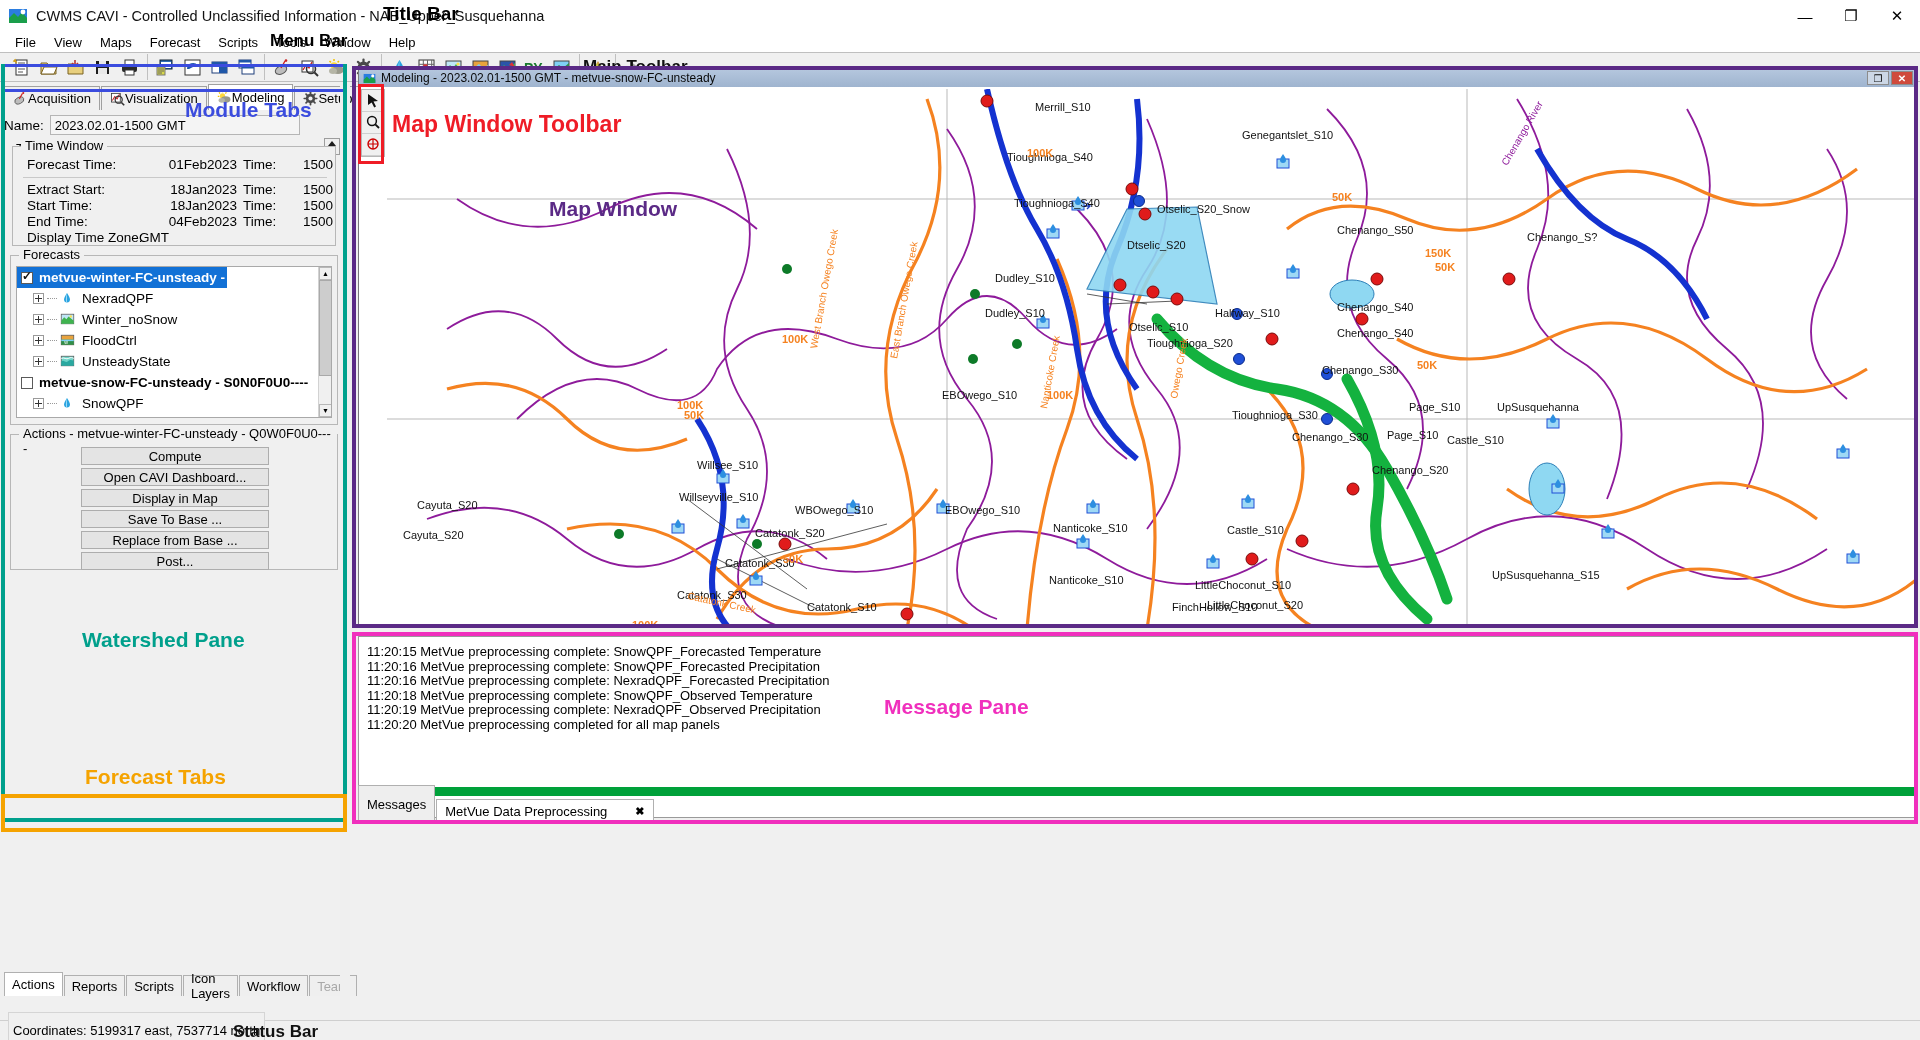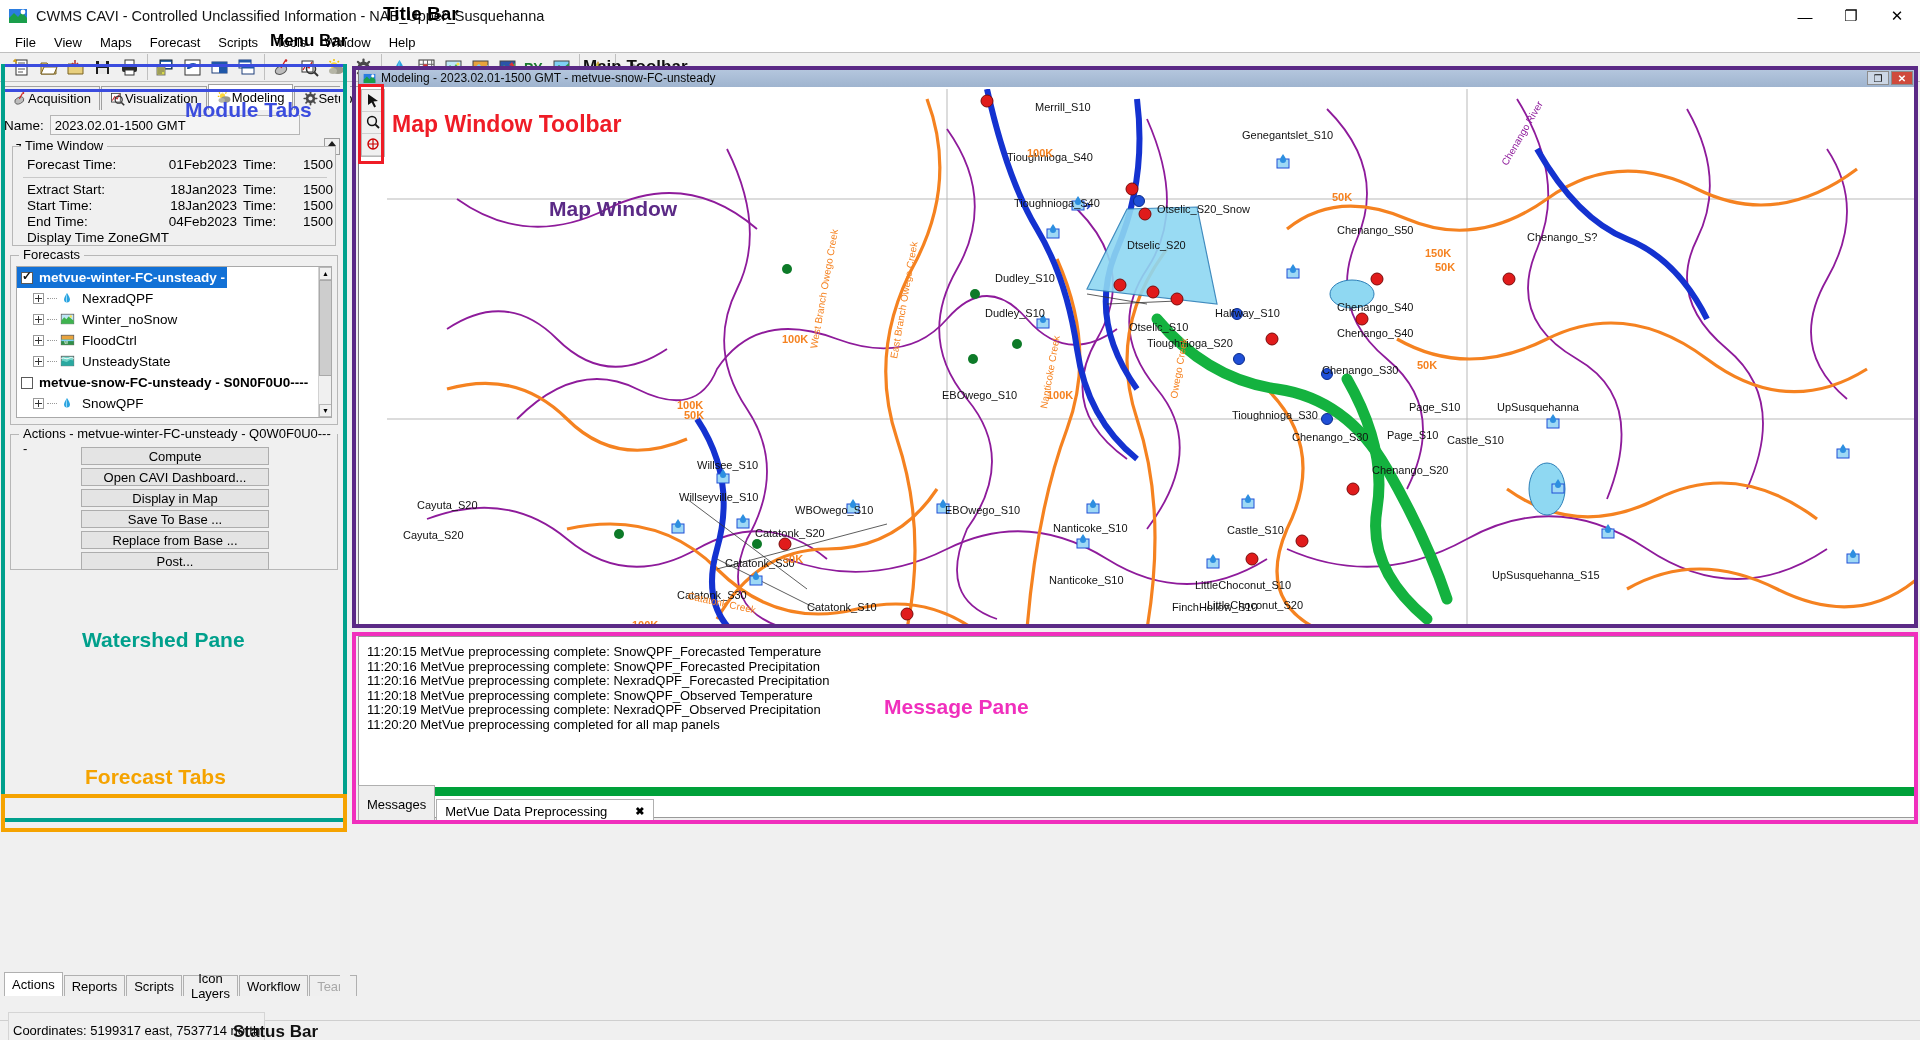--- a/index.html
+++ b/index.html
@@ -107,21 +107,21 @@
   .actbtn {
     position:absolute; left:70px; width:188px; height:18px;
     background:#e4e4e4; border:1px solid #adadad; font-size:13px;
     display:flex; align-items:center; justify-content:center;
   }
 
   
   .fctabs { position:absolute; left:4px; bottom:24px; width:340px; height:24px; display:flex; align-items:flex-end; }
   .fctab {
     height:21px; padding:0 7px; font-size:13px; border:1px solid #b0b0b0; border-bottom:none;
-    background:#efefef; display:flex; align-items:center; margin-right:1px;text-align:center;
+    background:#efefef; display:flex; align-items:center; margin-right:1px;
   }
   .fctab.active { background:#fff; height:24px; }
   .fctab.disabled { color:#a8a8a8; }
 
   
   .statusbar {
     position:absolute; left:0; bottom:0; width:1920px; height:20px;
     background:#f0f0f0; border-top:1px solid #cfcfcf; display:flex; align-items:center;
   }
   .statusbar .sbx { margin-left:8px; font-size:13px; border:1px solid #d5d5d5; padding:10px 4px; background:#f0f0f0;}

